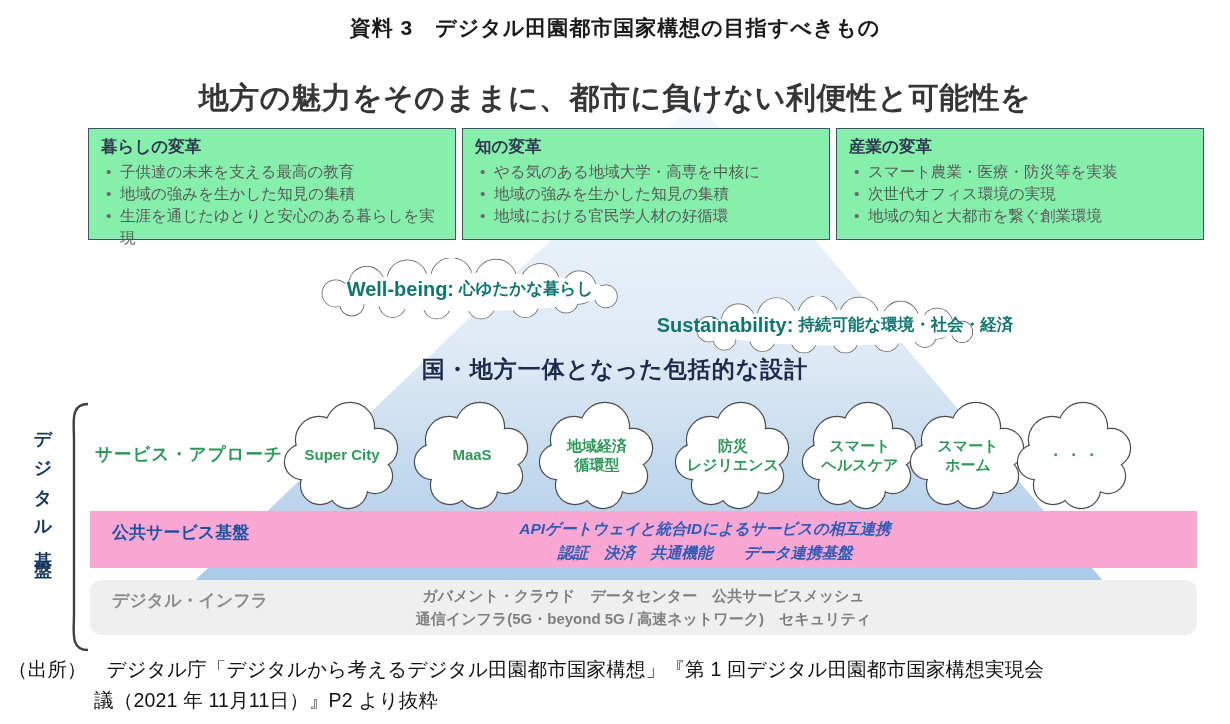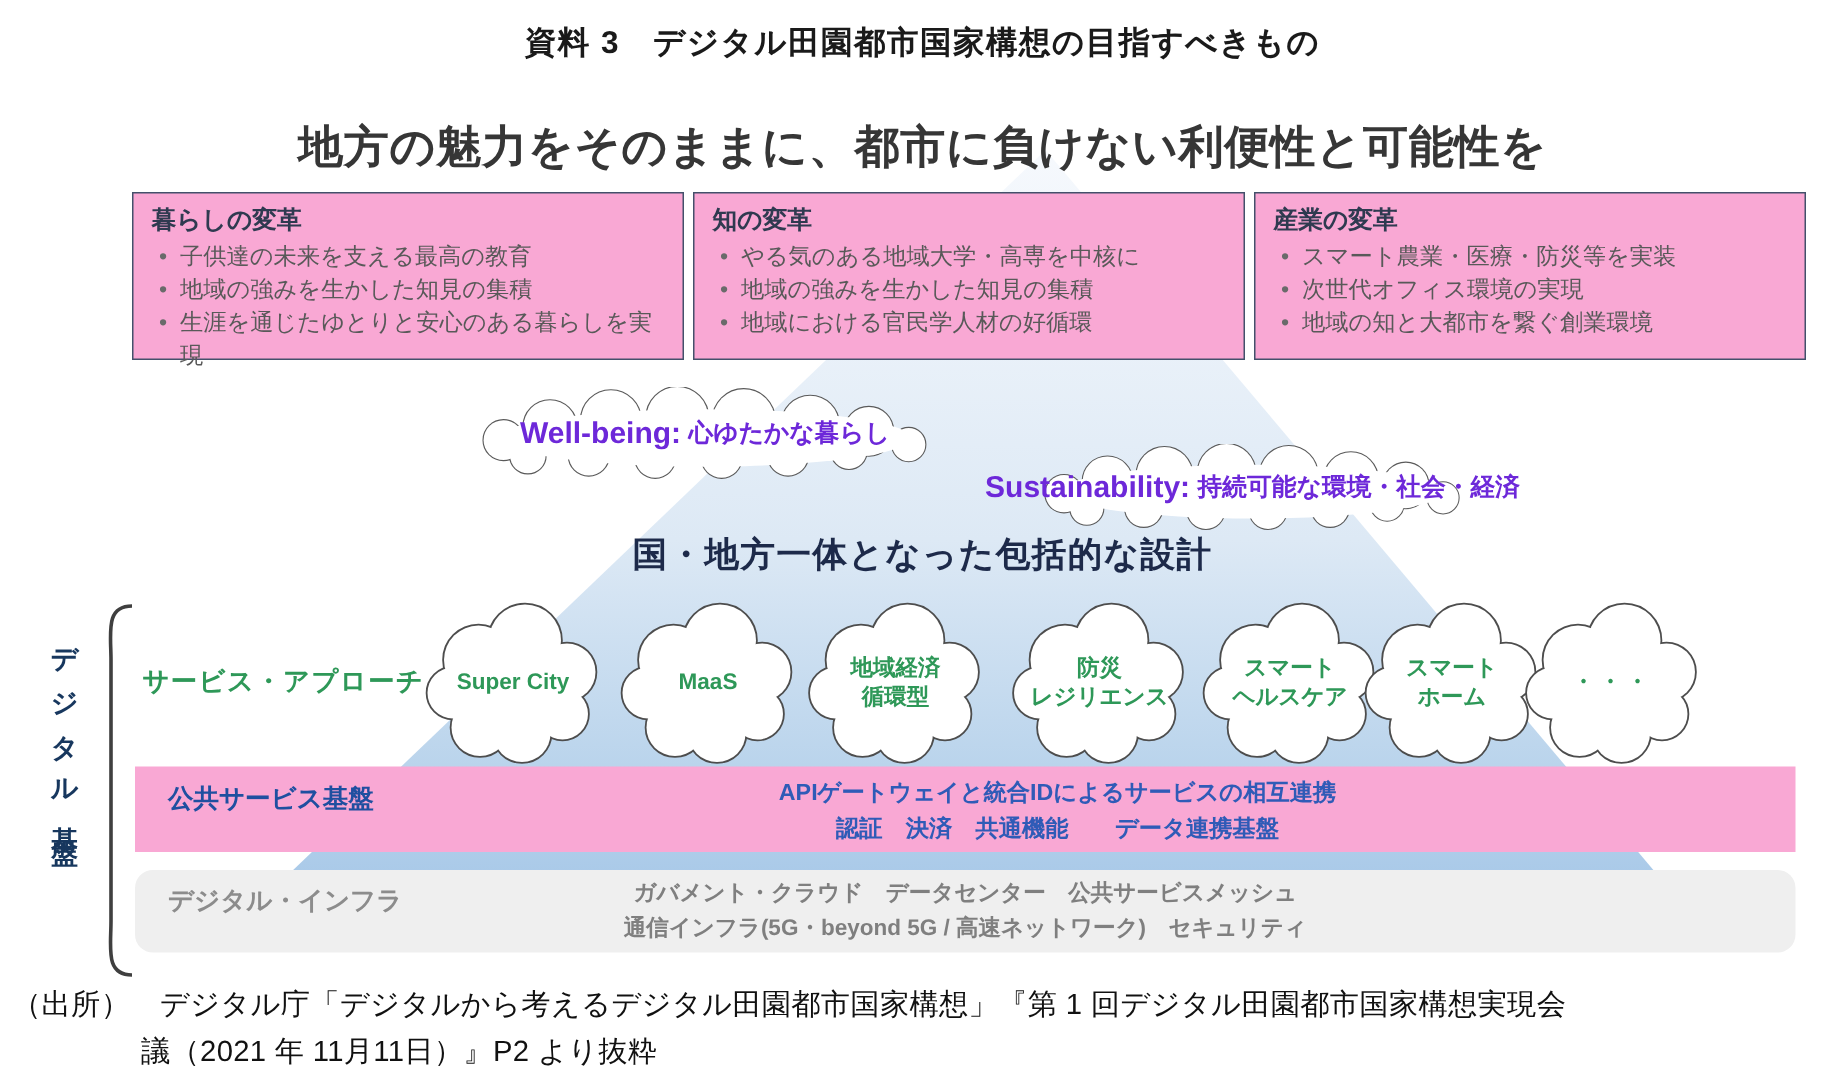--- a/index.html
+++ b/index.html
@@ -11,33 +11,33 @@
   .triangle { position:absolute; left:0; top:0; width:1230px; height:724px;
     clip-path: polygon(697px 100px, 140px 633px, 1147px 633px);
     background: linear-gradient(180deg, #f6f9fd 100px, #dde9f5 360px, #bad4ec 510px, #9fc3e6 633px); }
 
   .page-title { position:absolute; top:14px; left:0; width:100%; text-align:center;
     font-size:21px; font-weight:600; color:#1a1a1a; letter-spacing:1px; }
   .page-subtitle { position:absolute; top:52px; left:0; width:100%; text-align:center;
     font-size:30px; font-weight:700; color:#363636; letter-spacing:0.5px;margin-top:26px; }
 
   
-  .top-box { position:absolute; top:128px; height:112px; width:368px; background:#f9a8d4;
+  .top-box { position:absolute; top:128px; height:112px; width:368px; background:#86efac;
     border:1.5px solid #44506b; padding:6px 10px 0 12px; }
   .top-box.b1 { left:88px; } .top-box.b2 { left:462px; } .top-box.b3 { left:836px; }
   .top-box h3 { font-size:16.5px; font-weight:700; color:#2f3a50; margin:1px 0 3px; }
   .top-box ul { list-style:none; }
   .top-box li { font-size:15.5px; color:#595959; line-height:1.42; padding-left:19px; position:relative; }
   .top-box li::before { content:"•"; position:absolute; left:5px; top:0; color:#6a6a6a; }
 
   
   .banner-cloud { position:absolute; }
   .banner-cloud svg { position:absolute; inset:0; width:100%; height:100%; }
   .banner-cloud .banner-text { position:absolute; inset:0; display:flex; align-items:center;
-    justify-content:center; color:#6d28d9; font-weight:700; white-space:nowrap; }
+    justify-content:center; color:#0f766e; font-weight:700; white-space:nowrap; }
   .banner-cloud .en { font-size:20px; }
   .banner-cloud .ja { font-size:16.5px; margin-left:5px; }
   .bc1 { left:296px; top:258px; width:348px; height:62px; }
   .bc2 { left:592px; top:296px; width:486px; height:58px; }
 
   .design-heading { position:absolute; top:354px; left:0; width:1230px; text-align:center;
     font-size:23px; font-weight:700; color:#1d2a4a; letter-spacing:1px; }
 
   
   .side-label { position:absolute; left:31px; top:418px; writing-mode:vertical-rl;
@@ -54,21 +54,21 @@
     align-items:center; justify-content:center; font-size:15px; font-weight:700;
     color:#2e9858; line-height:1.3; text-align:center; }
   .sc1 { left:281px; } .sc2 { left:411px; } .sc3 { left:536px; } .sc4 { left:672px; }
   .sc5 { left:799px; } .sc6 { left:907px; } .sc7 { left:1014px; }
   .sc7 .cloud-text { letter-spacing:3px; }
 
   
   .platform-bar { position:absolute; left:90px; top:511px; width:1107px; height:57px; background:#f9a8d4; }
   .platform-label { position:absolute; left:22px; top:10px; font-size:17px; font-weight:700; color:#1f4fa0; }
   .platform-lines { position:absolute; left:220px; right:97px; top:6px; text-align:center;
-    color:#2f5bb7; font-weight:700; font-size:15.5px; line-height:1.55; white-space:nowrap; }
+    color:#2f5bb7; font-weight:700; font-size:15.5px; line-height:1.55; white-space:nowrap;font-style:italic; }
 
   
   .infra-bar { position:absolute; left:90px; top:580px; width:1107px; height:55px; background:#efefef;border-radius:12px; }
   .infra-label { position:absolute; left:22px; top:9px; font-size:17px; font-weight:700; color:#8c8c8c; }
   .infra-lines { position:absolute; left:0; right:0; top:4px; text-align:center;
     color:#7f7f7f; font-weight:700; font-size:15px; line-height:1.55; white-space:nowrap; }
 
   .source-line { position:absolute; font-size:19.5px; color:#111; letter-spacing:0.2px; }
   .src1 { left:8px; top:656px; }
   .src2 { left:94px; top:687px; }

